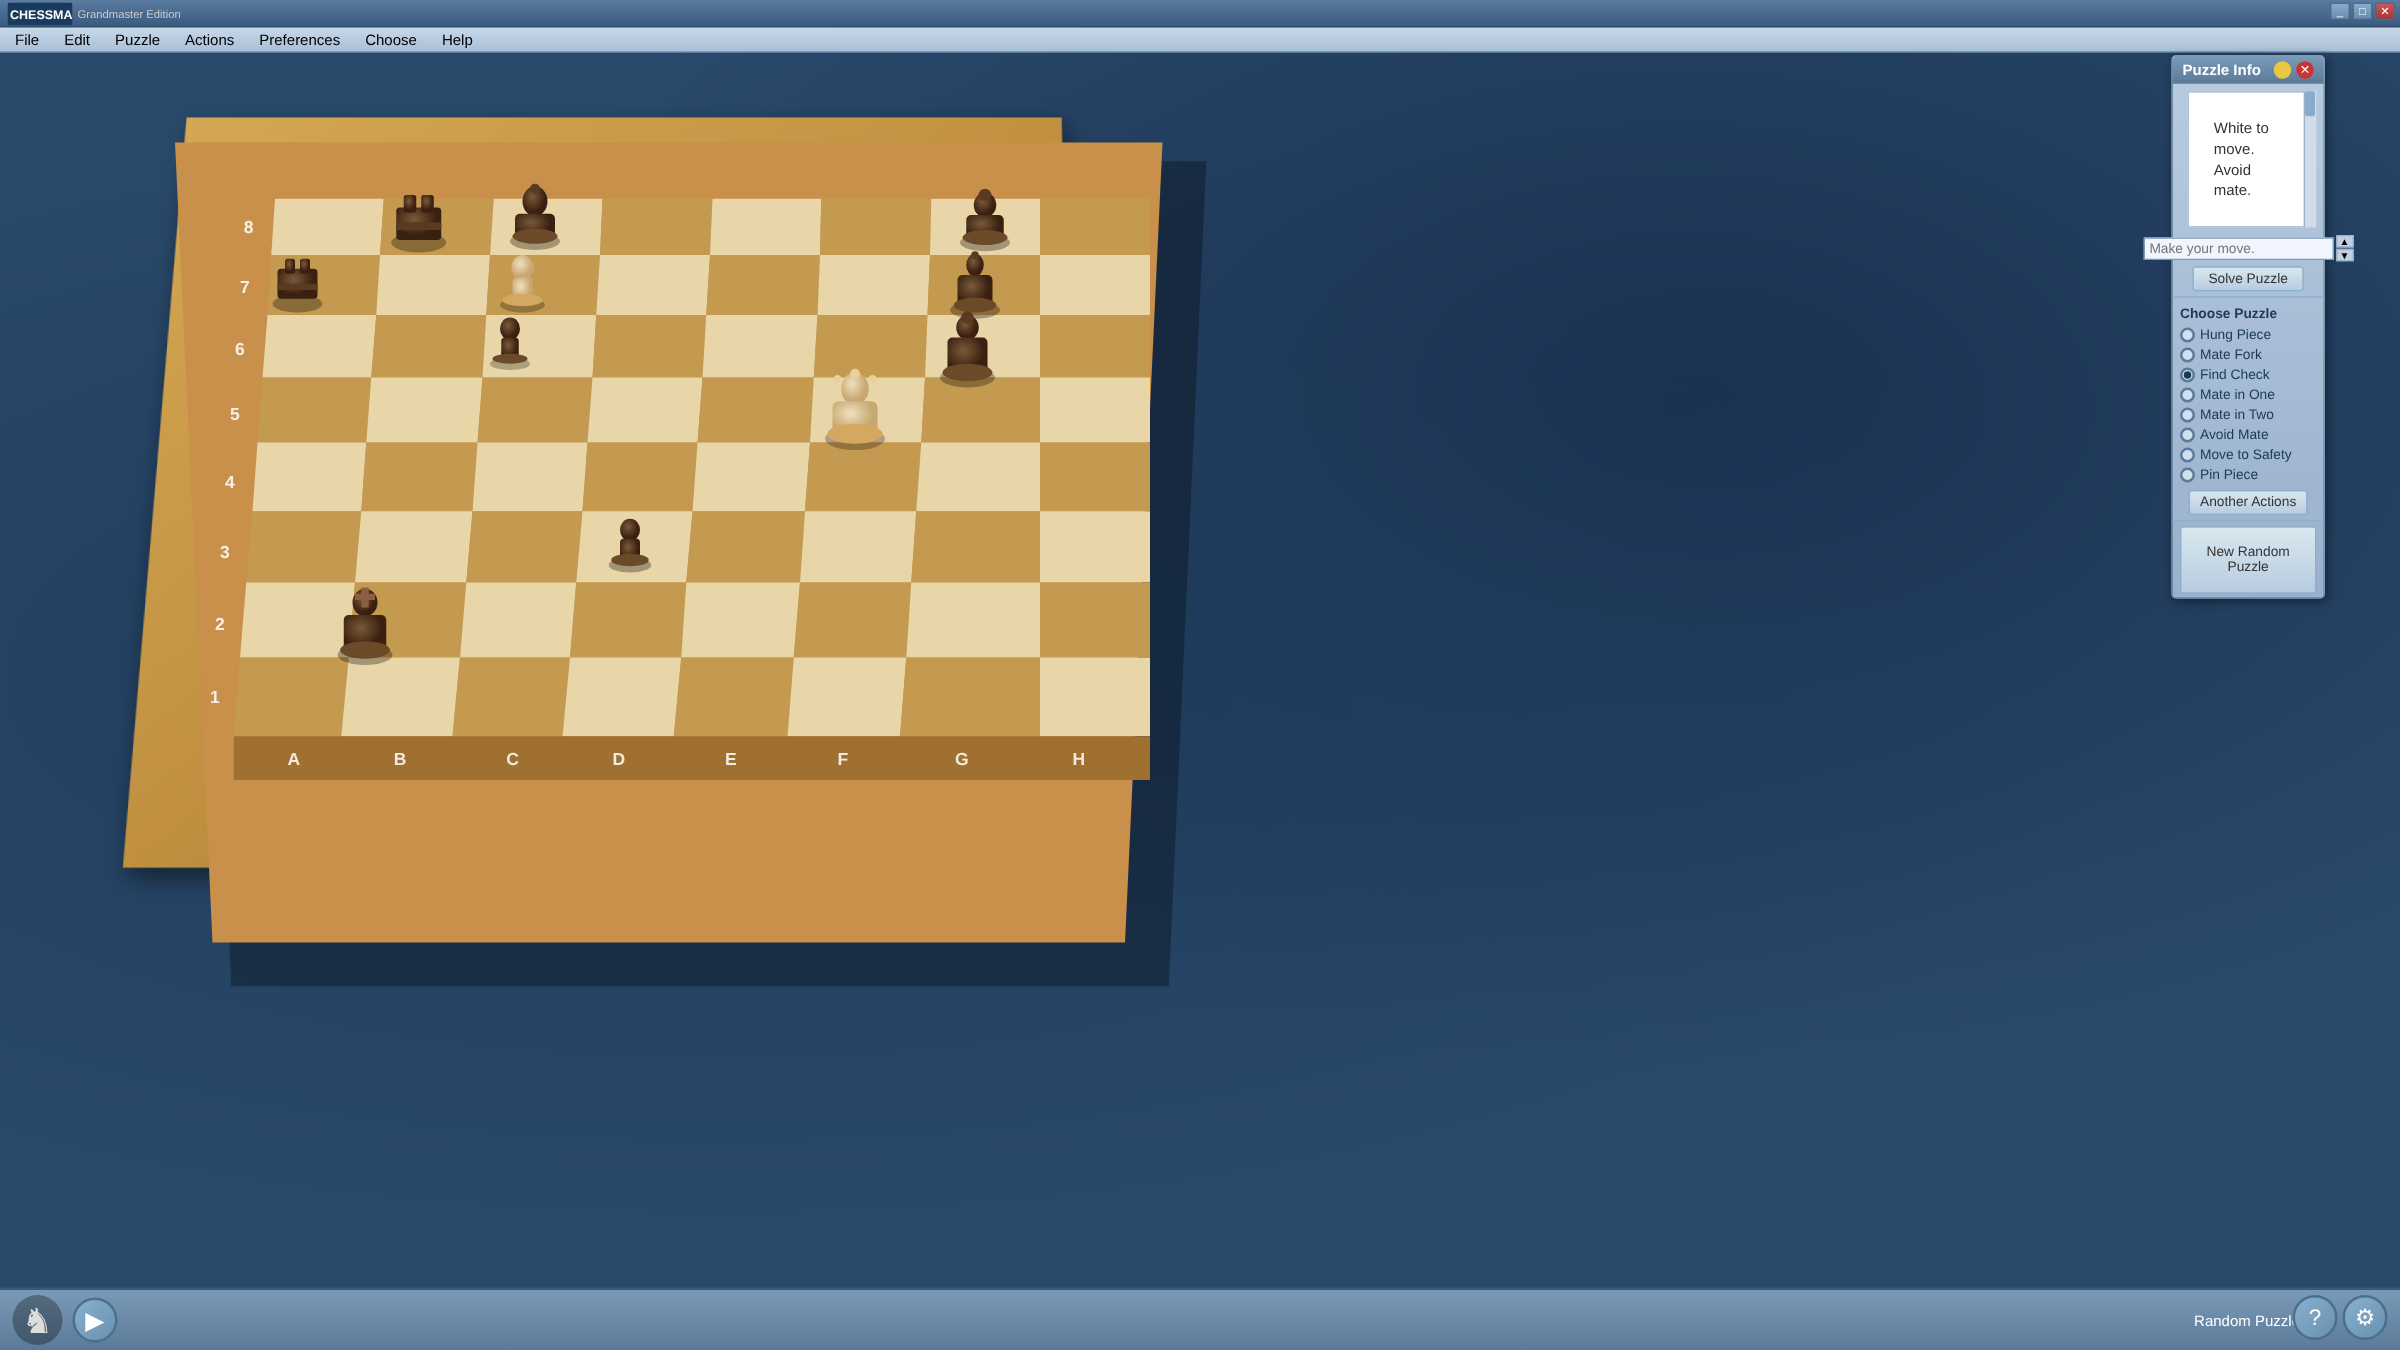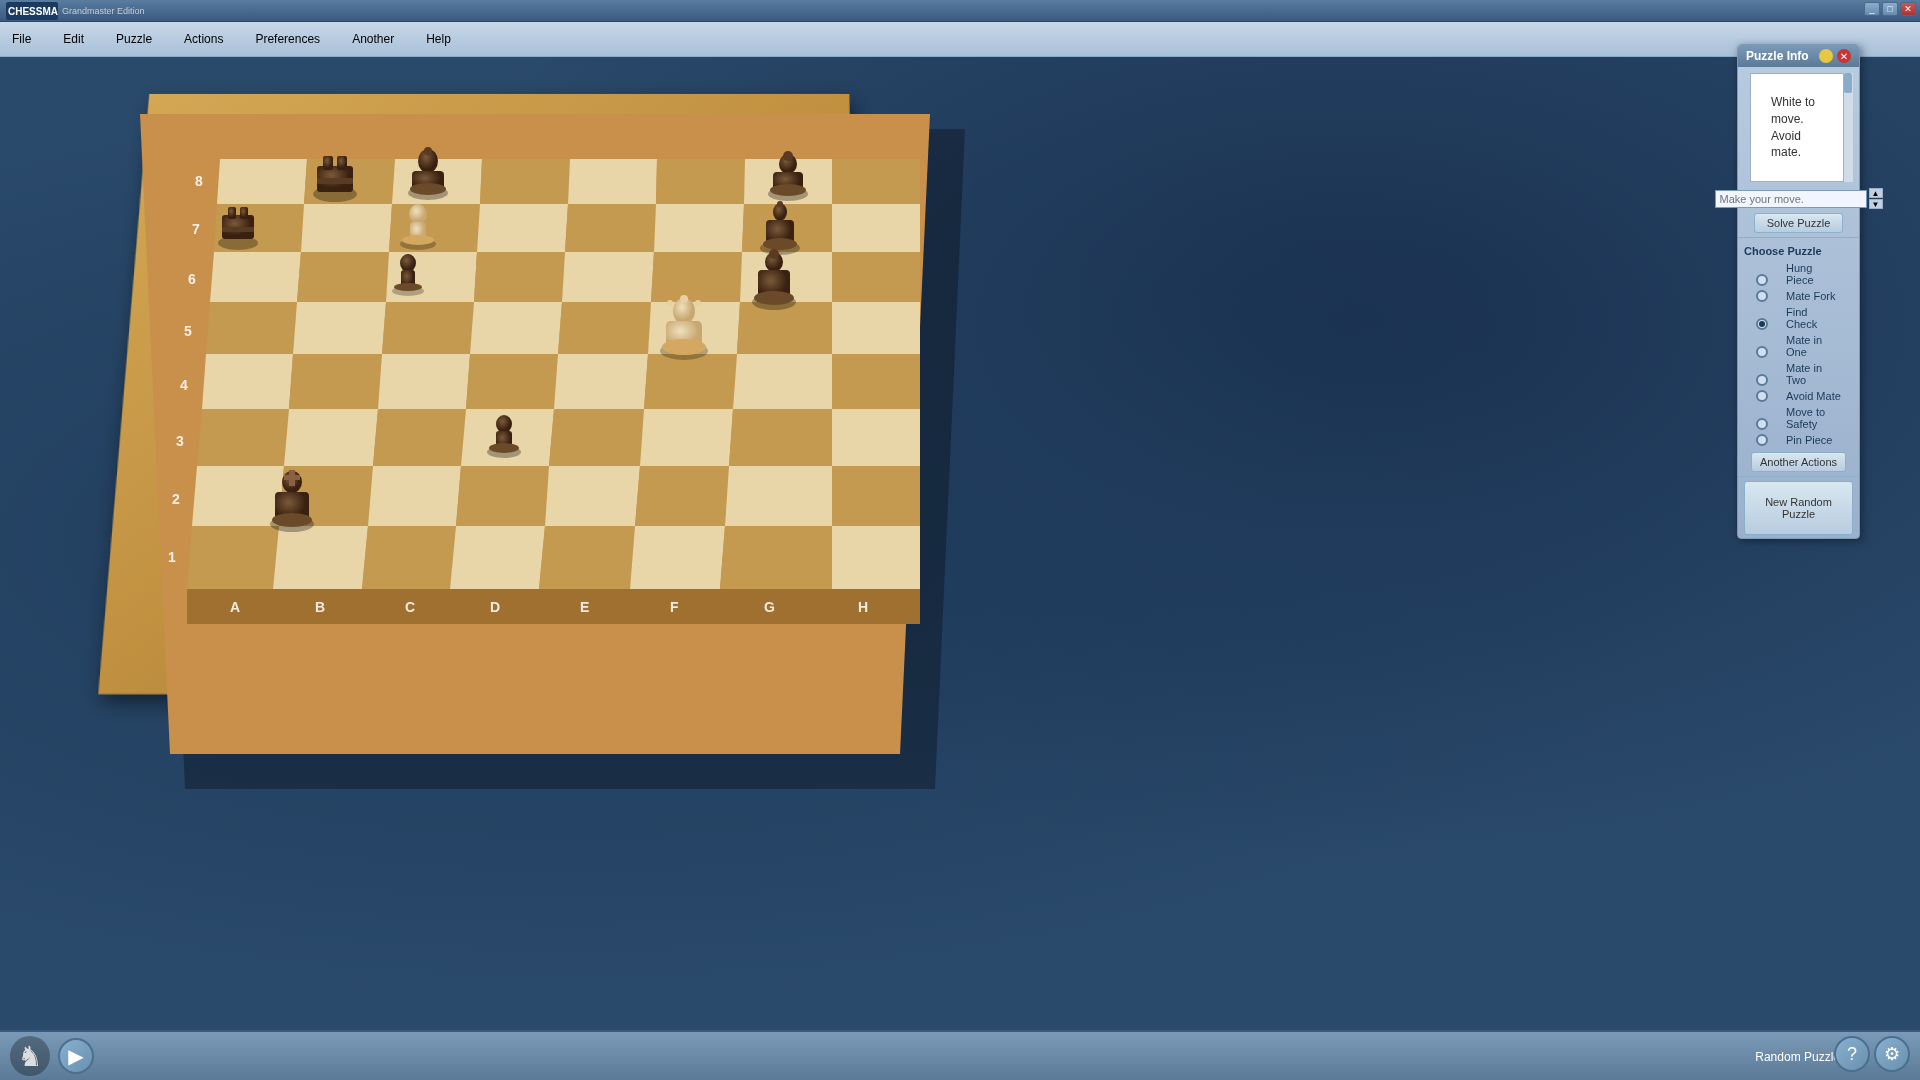--- a/index.html
+++ b/index.html
@@ -66,26 +66,26 @@
       align-items: center;
       justify-content: center;
       font-size: 9px;
       color: #fff;
     }
 
     
     #menu-bar {
       position: absolute;
       top: 22px; left: 0; right: 0;
-      height: 35px;
+      height: 20px;
       background: linear-gradient(to bottom, #c8d8e8, #a8c0d8);
       display: flex;
       align-items: center;
       padding: 0 4px;
-      gap: 16px;
+      gap: 4px;
       border-bottom: 1px solid #8aaccc;
     }
 
     .menu-item {
       padding: 2px 8px;
       cursor: pointer;
       color: #000;
       font-size: 12px;
       border-radius: 2px;
     }
@@ -188,22 +188,22 @@
     #choose-puzzle-label {
       padding: 3px 6px;
       font-size: 11px;
       font-weight: bold;
       color: #1a3a5a;
     }
 
     .puzzle-option {
       display: flex;
       align-items: flex-end;
-      padding: 2px 18px;
-      gap: 18px;
+      padding: 2px 6px;
+      gap: 4px;
       cursor: pointer;
     }
 
     .radio-btn {
       width: 12px;
       height: 12px;
       border-radius: 50%;
       border: 2px solid #5a7a98;
       background: #d0e0f0;
       display: flex;
@@ -365,21 +365,21 @@
     <div class="win-btn" style="background: linear-gradient(to bottom, #cc5555, #aa3333);">✕</div>
   </div>
 </div>
 
 <div id="menu-bar">
   <span class="menu-item">File</span>
   <span class="menu-item">Edit</span>
   <span class="menu-item">Puzzle</span>
   <span class="menu-item">Actions</span>
   <span class="menu-item">Preferences</span>
-  <span class="menu-item">Another</span>
+  <span class="menu-item">Choose</span>
   <span class="menu-item">Help</span>
 </div>
 
 <svg id="board-svg" viewBox="0 0 1000 760" xmlns="http://www.w3.org/2000/svg">
   <defs>
     <linearGradient id="boardEdge" x1="0" y1="0" x2="1" y2="1">
       <stop offset="0%" stop-color="#d4a855"></stop>
       <stop offset="50%" stop-color="#c09040"></stop>
       <stop offset="100%" stop-color="#a07030"></stop>
     </linearGradient>

